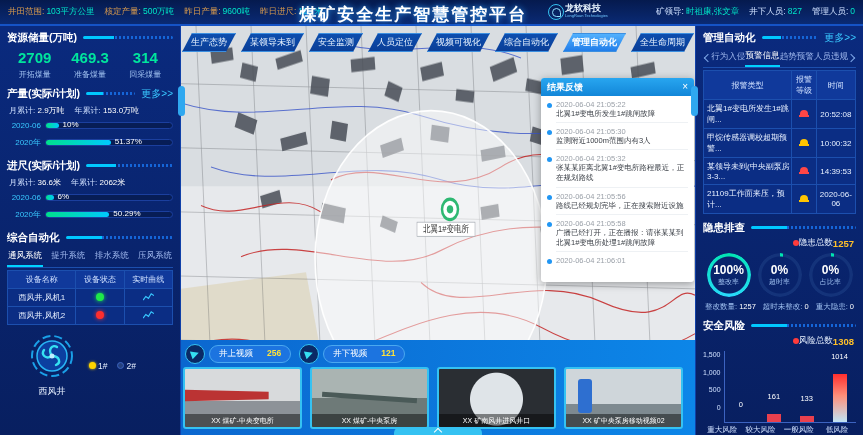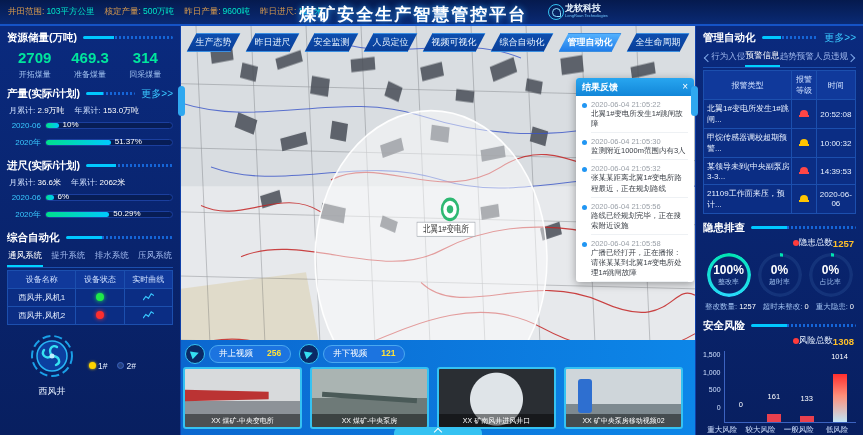--- a/index.html
+++ b/index.html
@@ -103,21 +103,21 @@
   .x-labels span { width:25%; text-align:center; }
 
   
   .center { position:absolute; left:181px; right:168px; top:26px; bottom:0; z-index:10; }
   .map-svg { position:absolute; inset:0; width:100%; height:100%; }
   .map-tabs { position:absolute; top:7px; left:50%; transform:translateX(-50%); display:flex; gap:5px; z-index:15; }
   .map-tab { padding:3px 9px; font-size:9px; color:#eaf4ff; background:linear-gradient(180deg,#0d4fb0,#0a3d96); clip-path:polygon(10px 0,100% 0,calc(100% - 10px) 100%,0 100%); box-shadow:inset 0 0 0 1px #3c8fe0; cursor:pointer; white-space:nowrap; }
   .map-tab.active { background:linear-gradient(180deg,#55b4ff,#1e7ae8); color:#fff; font-weight:bold; }
 
   
-  .feedback { position:absolute; right:1px; top:52px; width:118px; height:204px; background:#fff; border-radius:3px; box-shadow:0 2px 8px rgba(0,0,0,.35); overflow:hidden; z-index:16; }
+  .feedback { position:absolute; right:1px; top:52px; width:153px; height:204px; background:#fff; border-radius:3px; box-shadow:0 2px 8px rgba(0,0,0,.35); overflow:hidden; z-index:16; }
   .fb-head { height:18px; background:linear-gradient(180deg,#28a6f0,#1286d8); display:flex; align-items:center; padding:0 6px; }
   .fb-title { font-size:9px; color:#fff; font-weight:bold; flex:1; }
   .fb-close { color:#fff; font-size:10px; cursor:pointer; line-height:1; }
   .fb-body { padding:4px 6px 0 6px; }
   .fb-entry { position:relative; padding-left:9px; margin-bottom:4px; }
   .fb-entry::before { content:""; position:absolute; left:0; top:3px; width:5px; height:5px; border-radius:50%; background:#2196f3; }
   .fb-time { font-size:7.5px; color:#9aa0a8; }
   .fb-text { font-size:7.5px; color:#3a3f46; line-height:1.35; border-bottom:1px solid #eef1f4; padding-bottom:3px; }
 
   
@@ -155,20 +155,25 @@
     <span><span class="stat-label">昨日产量:</span><span class="stat-value">9600吨</span></span>
     <span><span class="stat-label">昨日进尺:</span><span class="stat-value">11.7米</span></span>
   </div>
   <div class="main-title">煤矿安全生产智慧管控平台</div>
   <div class="logo">
     <span class="logo-mark"></span>
     <span>
         <div class="logo-text">龙软科技</div>
         <div class="logo-sub">LongRuan Technologies</div>
       </span>
+  </div>
+  <div class="stats right">
+    <span><span class="stat-label">矿领导:</span><span class="stat-value">时祖康,张文章</span></span>
+    <span><span class="stat-label">井下人员:</span><span class="stat-value">827</span></span>
+    <span><span class="stat-label">管理人员:</span><span class="stat-value">0</span></span>
   </div>
 </div>
 
 <div class="panel left">
   <div class="section">
     <div class="sec-head">
         <span class="sec-title">资源储量(万吨)</span>
         <span class="sec-deco"></span>
       </div>
     <div class="num-row">
@@ -364,21 +369,21 @@
     <g>
       <circle cx="269" cy="143" r="8" fill="#ffffff" stroke="#2eb872" stroke-width="2.5"></circle>
       <circle cx="269" cy="143" r="3.2" fill="#2eb872"></circle>
       <rect x="236" y="153" width="58" height="11" fill="#ffffff" stroke="#9aa0a8" stroke-width="0.5"></rect>
       <text x="265" y="161" text-anchor="middle" font-size="7.5" fill="#333">北翼1#变电所</text>
     </g>
   </svg>
 
   <div class="map-tabs">
     <span class="map-tab">生产态势</span>
-    <span class="map-tab">昨日进尺</span>
+    <span class="map-tab">某领导未到</span>
     <span class="map-tab">安全监测</span>
     <span class="map-tab">人员定位</span>
     <span class="map-tab">视频可视化</span>
     <span class="map-tab">综合自动化</span>
     <span class="map-tab active">管理自动化</span>
     <span class="map-tab">全生命周期</span>
   </div>
 
   <div class="feedback">
     <div class="fb-head">

